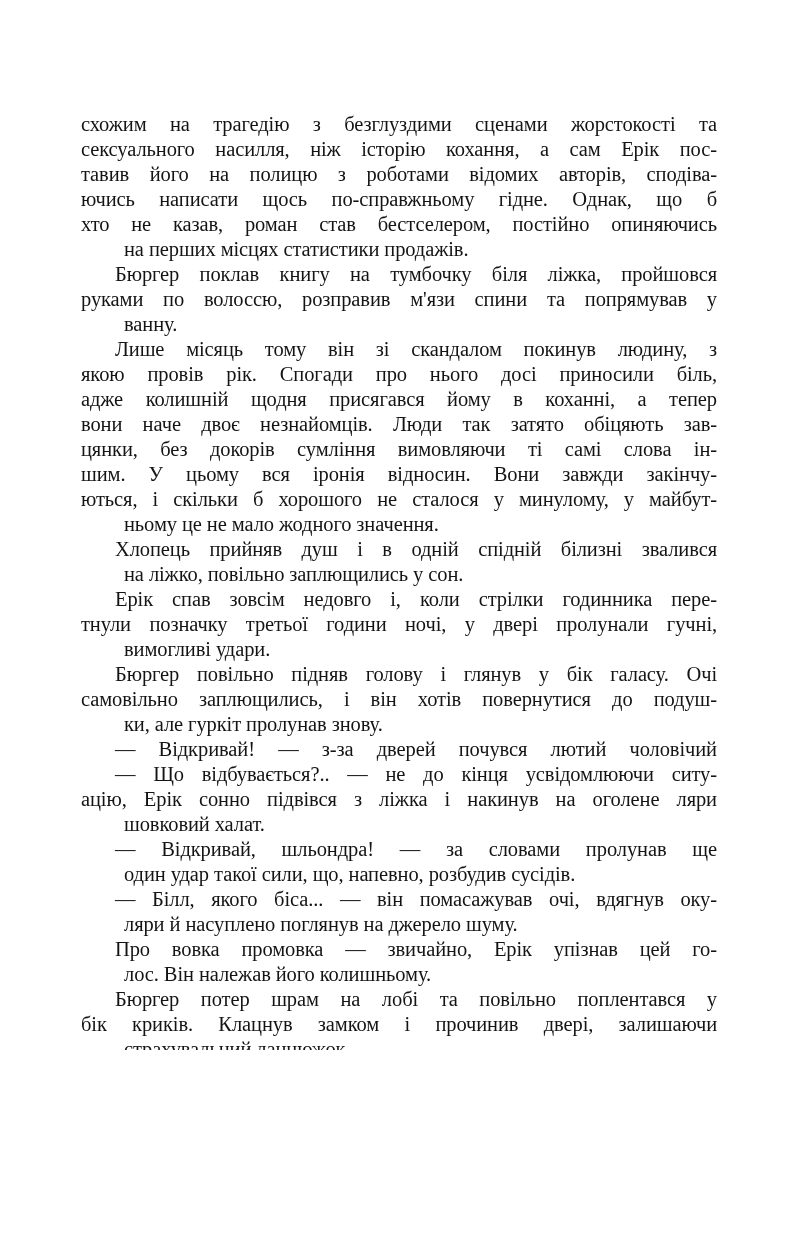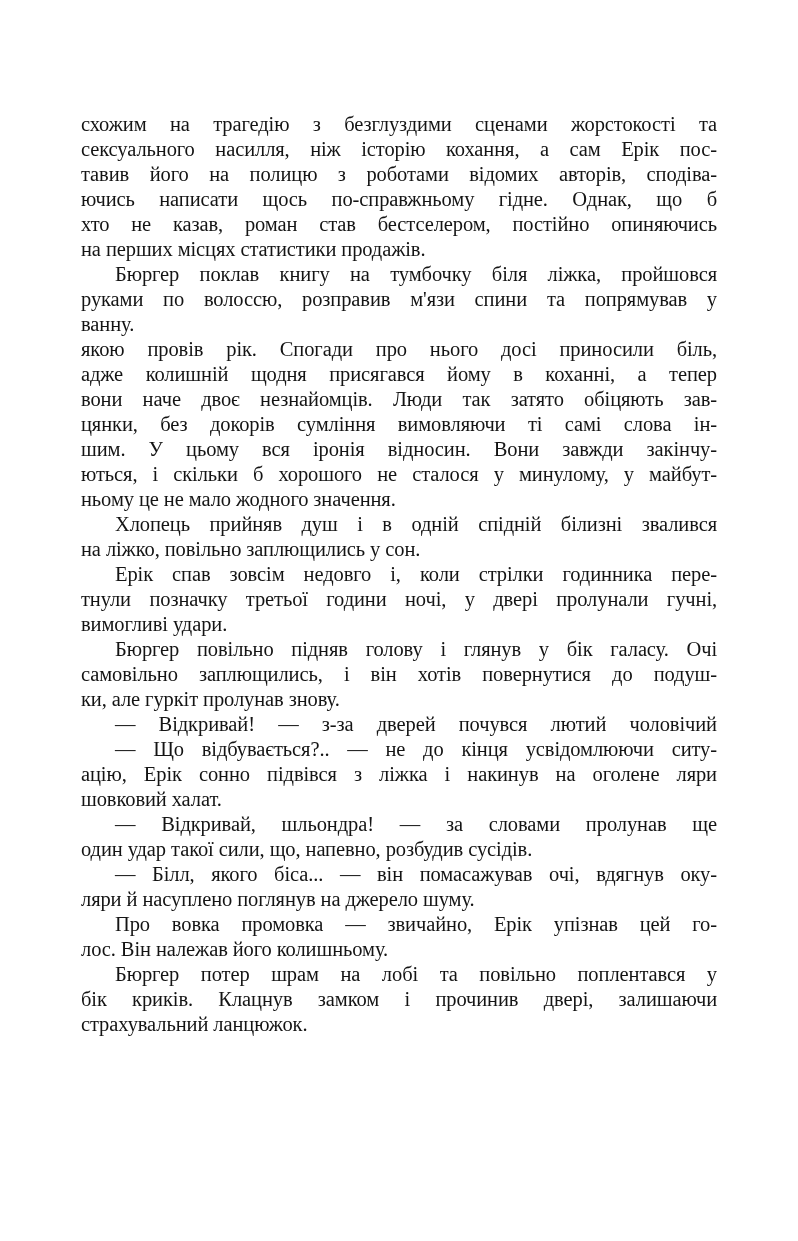--- a/index.html
+++ b/index.html
@@ -29,20 +29,21 @@
     margin: 0;
     padding: 0;
   }
   .line {
     text-align: justify;
     text-align-last: justify;
     white-space: normal;
   }
   .line.last {
     text-align-last: left;
+    margin-left: 43px;
   }
   .line.indent {
     text-indent: 34px;
   }
   .page-number {
     position: absolute;
     left: 82px;
     top: 1140px;
     font-size: 20px;
     line-height: 25px;
@@ -61,20 +62,21 @@
         <div class="line">ючись написати щось по-справжньому гідне. Однак, що б</div>
         <div class="line">хто не казав, роман став бестселером, постійно опиняючись</div>
         <div class="line last">на перших місцях статистики продажів.</div>
       </div>
       <div class="paragraph">
         <div class="line indent">Бюргер поклав книгу на тумбочку біля ліжка, пройшовся</div>
         <div class="line">руками по волоссю, розправив м'язи спини та попрямував у</div>
         <div class="line last">ванну.</div>
       </div>
       <div class="paragraph">
+        <div class="line indent">Лише місяць тому він зі скандалом покинув людину, з</div>
         <div class="line">якою провів рік. Спогади про нього досі приносили біль,</div>
         <div class="line">адже колишній щодня присягався йому в коханні, а тепер</div>
         <div class="line">вони наче двоє незнайомців. Люди так затято обіцяють зав-</div>
         <div class="line">цянки, без докорів сумління вимовляючи ті самі слова ін-</div>
         <div class="line">шим. У цьому вся іронія відносин. Вони завжди закінчу-</div>
         <div class="line">ються, і скільки б хорошого не сталося у минулому, у майбут-</div>
         <div class="line last">ньому це не мало жодного значення.</div>
       </div>
       <div class="paragraph">
         <div class="line indent">Хлопець прийняв душ і в одній спідній білизні звалився</div>

